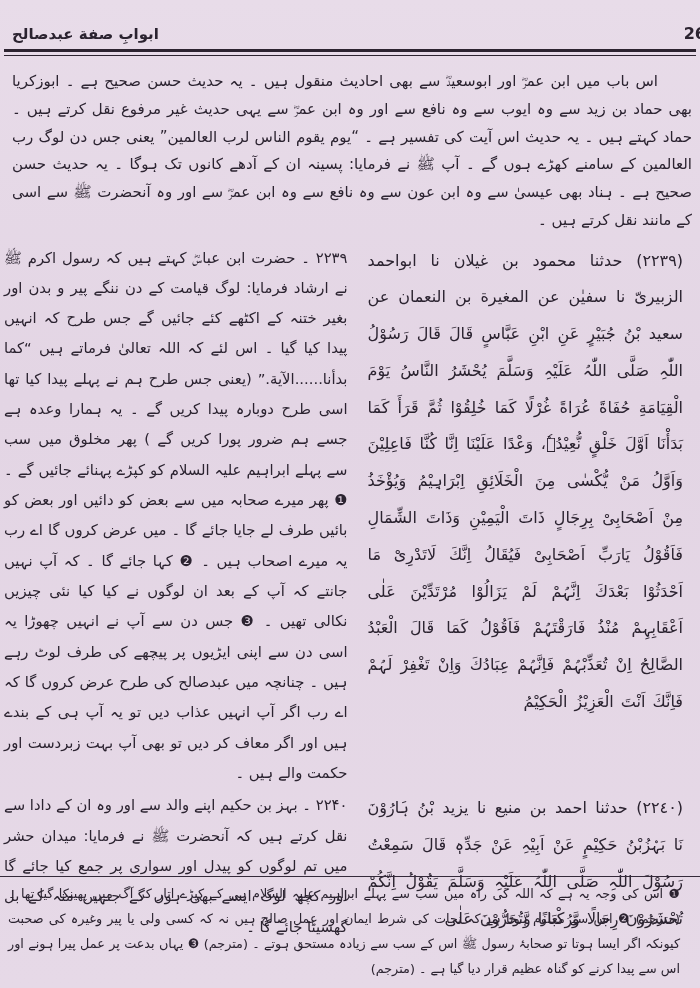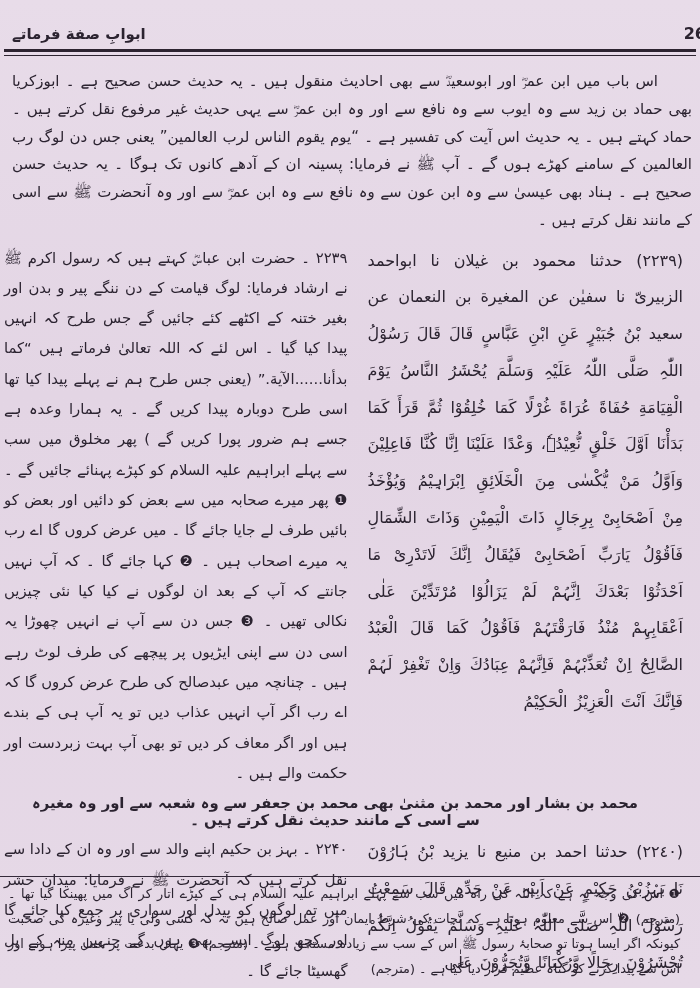--- a/index.html
+++ b/index.html
@@ -57,36 +57,35 @@
     font-size:12.8px;line-height:1.95;text-align:justify;
   }
 </style>
 </head>
 <body>
 
 <div class="page">
 
   <div class="hdr">
     <span class="pg">26</span>
-    <span>ابوابِ صفة فرماتے</span>
+    <span>ابوابِ صفة عبدصالح</span>
   </div>
 
   <div class="rule-double"></div>
 
   <p class="intro">اس باب میں ابن عمرؓ اور ابوسعیدؓ سے بھی احادیث منقول ہیں ۔ یہ حدیث حسن صحیح ہے ۔ ابوزکریا بھی حماد بن زید سے وہ ایوب سے وہ نافع سے اور وہ ابن عمرؓ سے یہی حدیث غیر مرفوع نقل کرتے ہیں ۔ حماد کہتے ہیں ۔ یہ حدیث اس آیت کی تفسیر ہے ۔ “يوم يقوم الناس لرب العالمين” یعنی جس دن لوگ رب العالمین کے سامنے کھڑے ہوں گے ۔ آپ ﷺ نے فرمایا: پسینہ ان کے آدھے کانوں تک ہوگا ۔ یہ حدیث حسن صحیح ہے ۔ ہناد بھی عیسیٰ سے وہ ابن عون سے وہ نافع سے وہ ابن عمرؓ سے اور وہ آنحضرت ﷺ سے اسی کے مانند نقل کرتے ہیں ۔</p>
 
   <div class="bab-row">
   </div>
 
   <div class="cols">
     <div class="col arabic" lang="ar">(۲۲۳۹) حدثنا محمود بن غیلان نا ابواحمد الزبیریّ نا سفیٰن عن المغیرة بن النعمان عن سعید بْنُ جُبَیْرٍ عَنِ ابْنِ عَبَّاسٍ قَالَ قَالَ رَسُوْلُ اللّٰہِ صَلَّی اللّٰہُ عَلَیْہِ وَسَلَّمَ یُحْشَرُ النَّاسُ یَوْمَ الْقِیَامَةِ حُفَاةً عُرَاةً غُرْلًا کَمَا خُلِقُوْا ثُمَّ قَرَأَ کَمَا بَدَأْنَا اَوَّلَ خَلْقٍ نُّعِیْدُہٗ، وَعْدًا عَلَیْنَا اِنَّا کُنَّا فَاعِلِیْنَ وَاَوَّلُ مَنْ یُّکْسٰی مِنَ الْخَلَائِقِ اِبْرَاہِیْمُ وَیُؤْخَذُ مِنْ اَصْحَابِیْ بِرِجَالٍ ذَاتَ الْیَمِیْنِ وَذَاتَ الشِّمَالِ فَاَقُوْلُ یَارَبِّ اَصْحَابِیْ فَیُقَالُ اِنَّكَ لَاتَدْرِیْ مَا اَحْدَثُوْا بَعْدَكَ اِنَّہُمْ لَمْ یَزَالُوْا مُرْتَدِّیْنَ عَلٰی اَعْقَابِہِمْ مُنْذُ فَارَقْتَہُمْ فَاَقُوْلُ کَمَا قَالَ الْعَبْدُ الصَّالِحُ اِنْ تُعَذِّبْہُمْ فَاِنَّہُمْ عِبَادُكَ وَاِنْ تَغْفِرْ لَہُمْ فَاِنَّكَ اَنْتَ الْعَزِیْزُ الْحَکِیْمُ</div>
     <div class="col urdu">۲۲۳۹ ۔ حضرت ابن عباسؓ کہتے ہیں کہ رسول اکرم ﷺ نے ارشاد فرمایا: لوگ قیامت کے دن ننگے پیر و بدن اور بغیر ختنہ کے اکٹھے کئے جائیں گے جس طرح کہ انہیں پیدا کیا گیا ۔ اس لئے کہ اللہ تعالیٰ فرماتے ہیں “کما بدأنا......الآیة.” (یعنی جس طرح ہم نے پہلے پیدا کیا تھا اسی طرح دوبارہ پیدا کریں گے ۔ یہ ہمارا وعدہ ہے جسے ہم ضرور پورا کریں گے ) پھر مخلوق میں سب سے پہلے ابراہیم علیہ السلام کو کپڑے پہنائے جائیں گے ۔ ❶ پھر میرے صحابہ میں سے بعض کو دائیں اور بعض کو بائیں طرف لے جایا جائے گا ۔ میں عرض کروں گا اے رب یہ میرے اصحاب ہیں ۔ ❷ کہا جائے گا ۔ کہ آپ نہیں جانتے کہ آپ کے بعد ان لوگوں نے کیا کیا نئی چیزیں نکالی تھیں ۔ ❸ جس دن سے آپ نے انہیں چھوڑا یہ اسی دن سے اپنی ایڑیوں پر پیچھے کی طرف لوٹ رہے ہیں ۔ چنانچہ میں عبدصالح کی طرح عرض کروں گا کہ اے رب اگر آپ انہیں عذاب دیں تو یہ آپ ہی کے بندے ہیں اور اگر معاف کر دیں تو بھی آپ بہت زبردست اور حکمت والے ہیں ۔</div>
   </div>
 
-  <p class="connector">محمد بن بشار اور محمد بن مثنیٰ بھی محمد بن جعفر سے وہ شعبہ سے اور وہ مغیرہ سے اسی کے مانند حدیث نقل کرتے ہیں ۔</p>
 
   <div class="cols">
     <div class="col arabic" lang="ar">(۲۲٤۰) حدثنا احمد بن منیع نا یزید بْنُ ہَارُوْنَ نَا بَہْزُبْنُ حَکِیْمٍ عَنْ اَبِیْہِ عَنْ جَدِّہٖ قَالَ سَمِعْتُ رَسُوْلَ اللّٰہِ صَلَّی اللّٰہُ عَلَیْہِ وَسَلَّمَ یَقُوْلُ اِنَّکُمْ تُحْشَرُوْنَ رِجَالًا وَّرُکْبَانًا وَّتُجَرُّوْنَ عَلٰی</div>
     <div class="col urdu">۲۲۴۰ ۔ بہز بن حکیم اپنے والد سے اور وہ ان کے دادا سے نقل کرتے ہیں کہ آنحضرت ﷺ نے فرمایا: میدان حشر میں تم لوگوں کو پیدل اور سواری پر جمع کیا جائے گا اور کچھ لوگ ایسے بھی ہوں گے جنہیں منہ کے بل گھسیٹا جائے گا ۔</div>
   </div>
 
   <div class="footer">
     <span>❶ اس کی وجہ یہ ہے کہ اللہ کی راہ میں سب سے پہلے ابراہیم علیہ السلام ہی کے کپڑے اتار کر آگ میں پھینکا گیا تھا ۔ (مترجم) ❷ اس سے معلوم ہوتا ہے کہ نجات کی شرط ایمان اور عمل صالح ہیں نہ کہ کسی ولی یا پیر وغیرہ کی صحبت کیونکہ اگر ایسا ہوتا تو صحابۂ رسول ﷺ اس کے سب سے زیادہ مستحق ہوتے ۔ (مترجم) ❸ یہاں بدعت پر عمل پیرا ہونے اور اس سے پیدا کرنے کو گناہ عظیم قرار دیا گیا ہے ۔ (مترجم)</span>
   </div>
 

